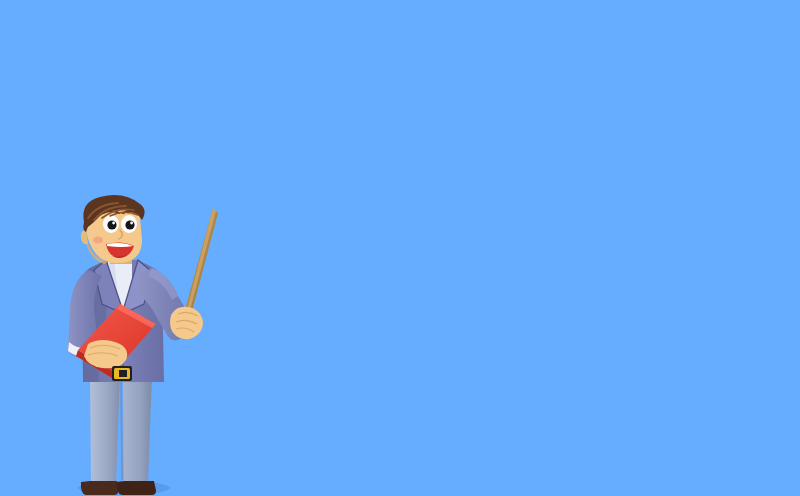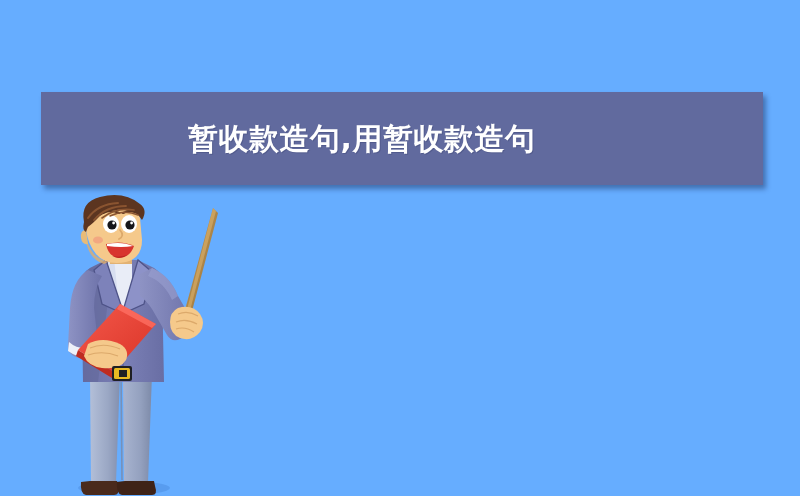--- a/index.html
+++ b/index.html
@@ -58,23 +58,20 @@
     width: 190px;
     height: 300px;
     overflow: visible;
   }
 </style>
 </head>
 <body>
 
 <div id="page">
 
-  <div id="title-banner">
-    <span id="title-text">暂收款造句,用暂收款造句</span>
-  </div>
 
   <div id="character">
     <svg viewBox="0 0 190 300" xmlns="http://www.w3.org/2000/svg">
       <defs>
         <linearGradient id="gSuitDark" x1="0" y1="0" x2="1" y2="0">
           <stop offset="0%" stop-color="#6a6fa6"></stop>
           <stop offset="55%" stop-color="#7a7fb5"></stop>
           <stop offset="100%" stop-color="#696ea4"></stop>
         </linearGradient>
         <linearGradient id="gSuitArm" x1="0" y1="0" x2="1" y2="0">

